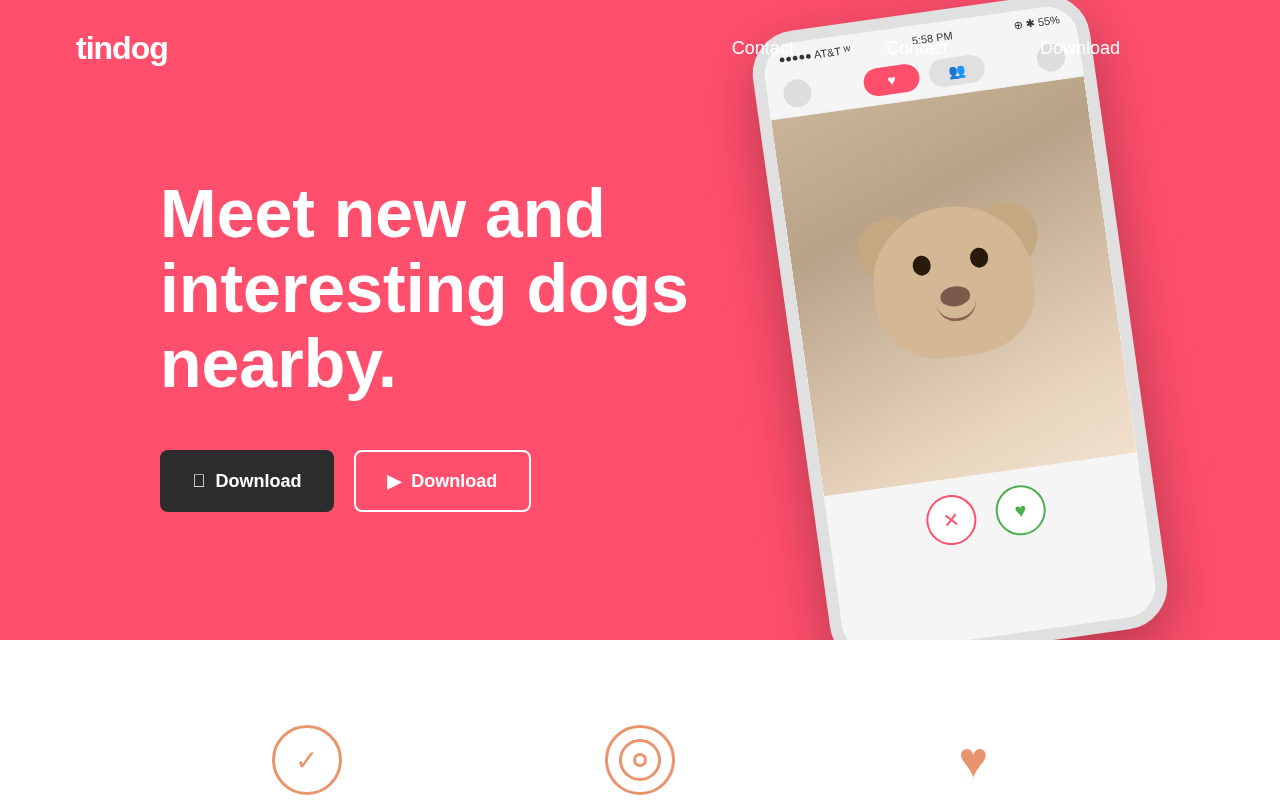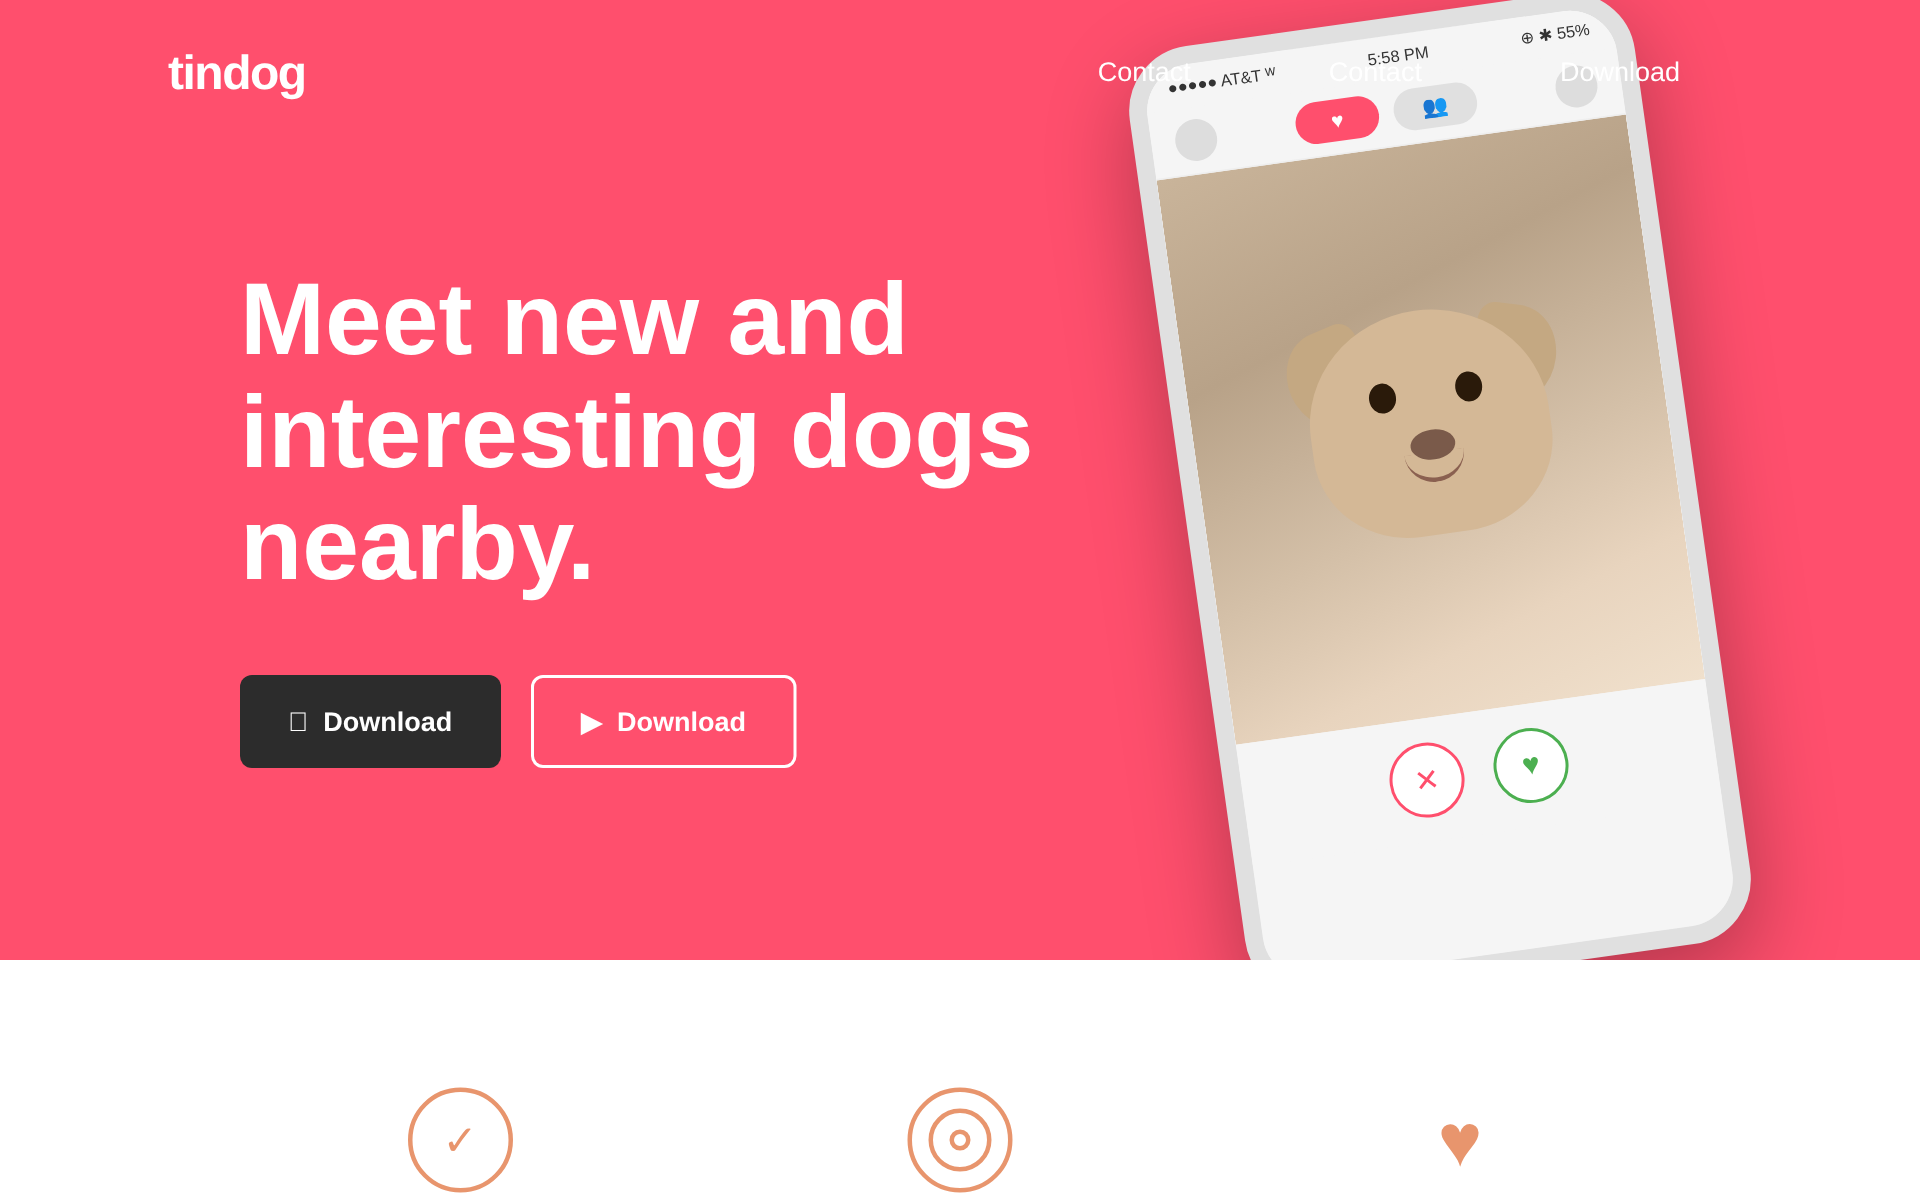--- a/index.html
+++ b/index.html
@@ -21,21 +21,21 @@
       height: 640px;
       position: relative;
       overflow: hidden;
     }
 
     
     .navbar {
       display: flex;
       justify-content: space-between;
       align-items: center;
-      padding: 30px 160px 0 112px;
+      padding: 30px 160px 0 76px;
       position: relative;
       z-index: 10;
     }
 
     .logo {
       color: white;
       font-size: 32px;
       font-weight: 700;
       letter-spacing: -1px;
     }

